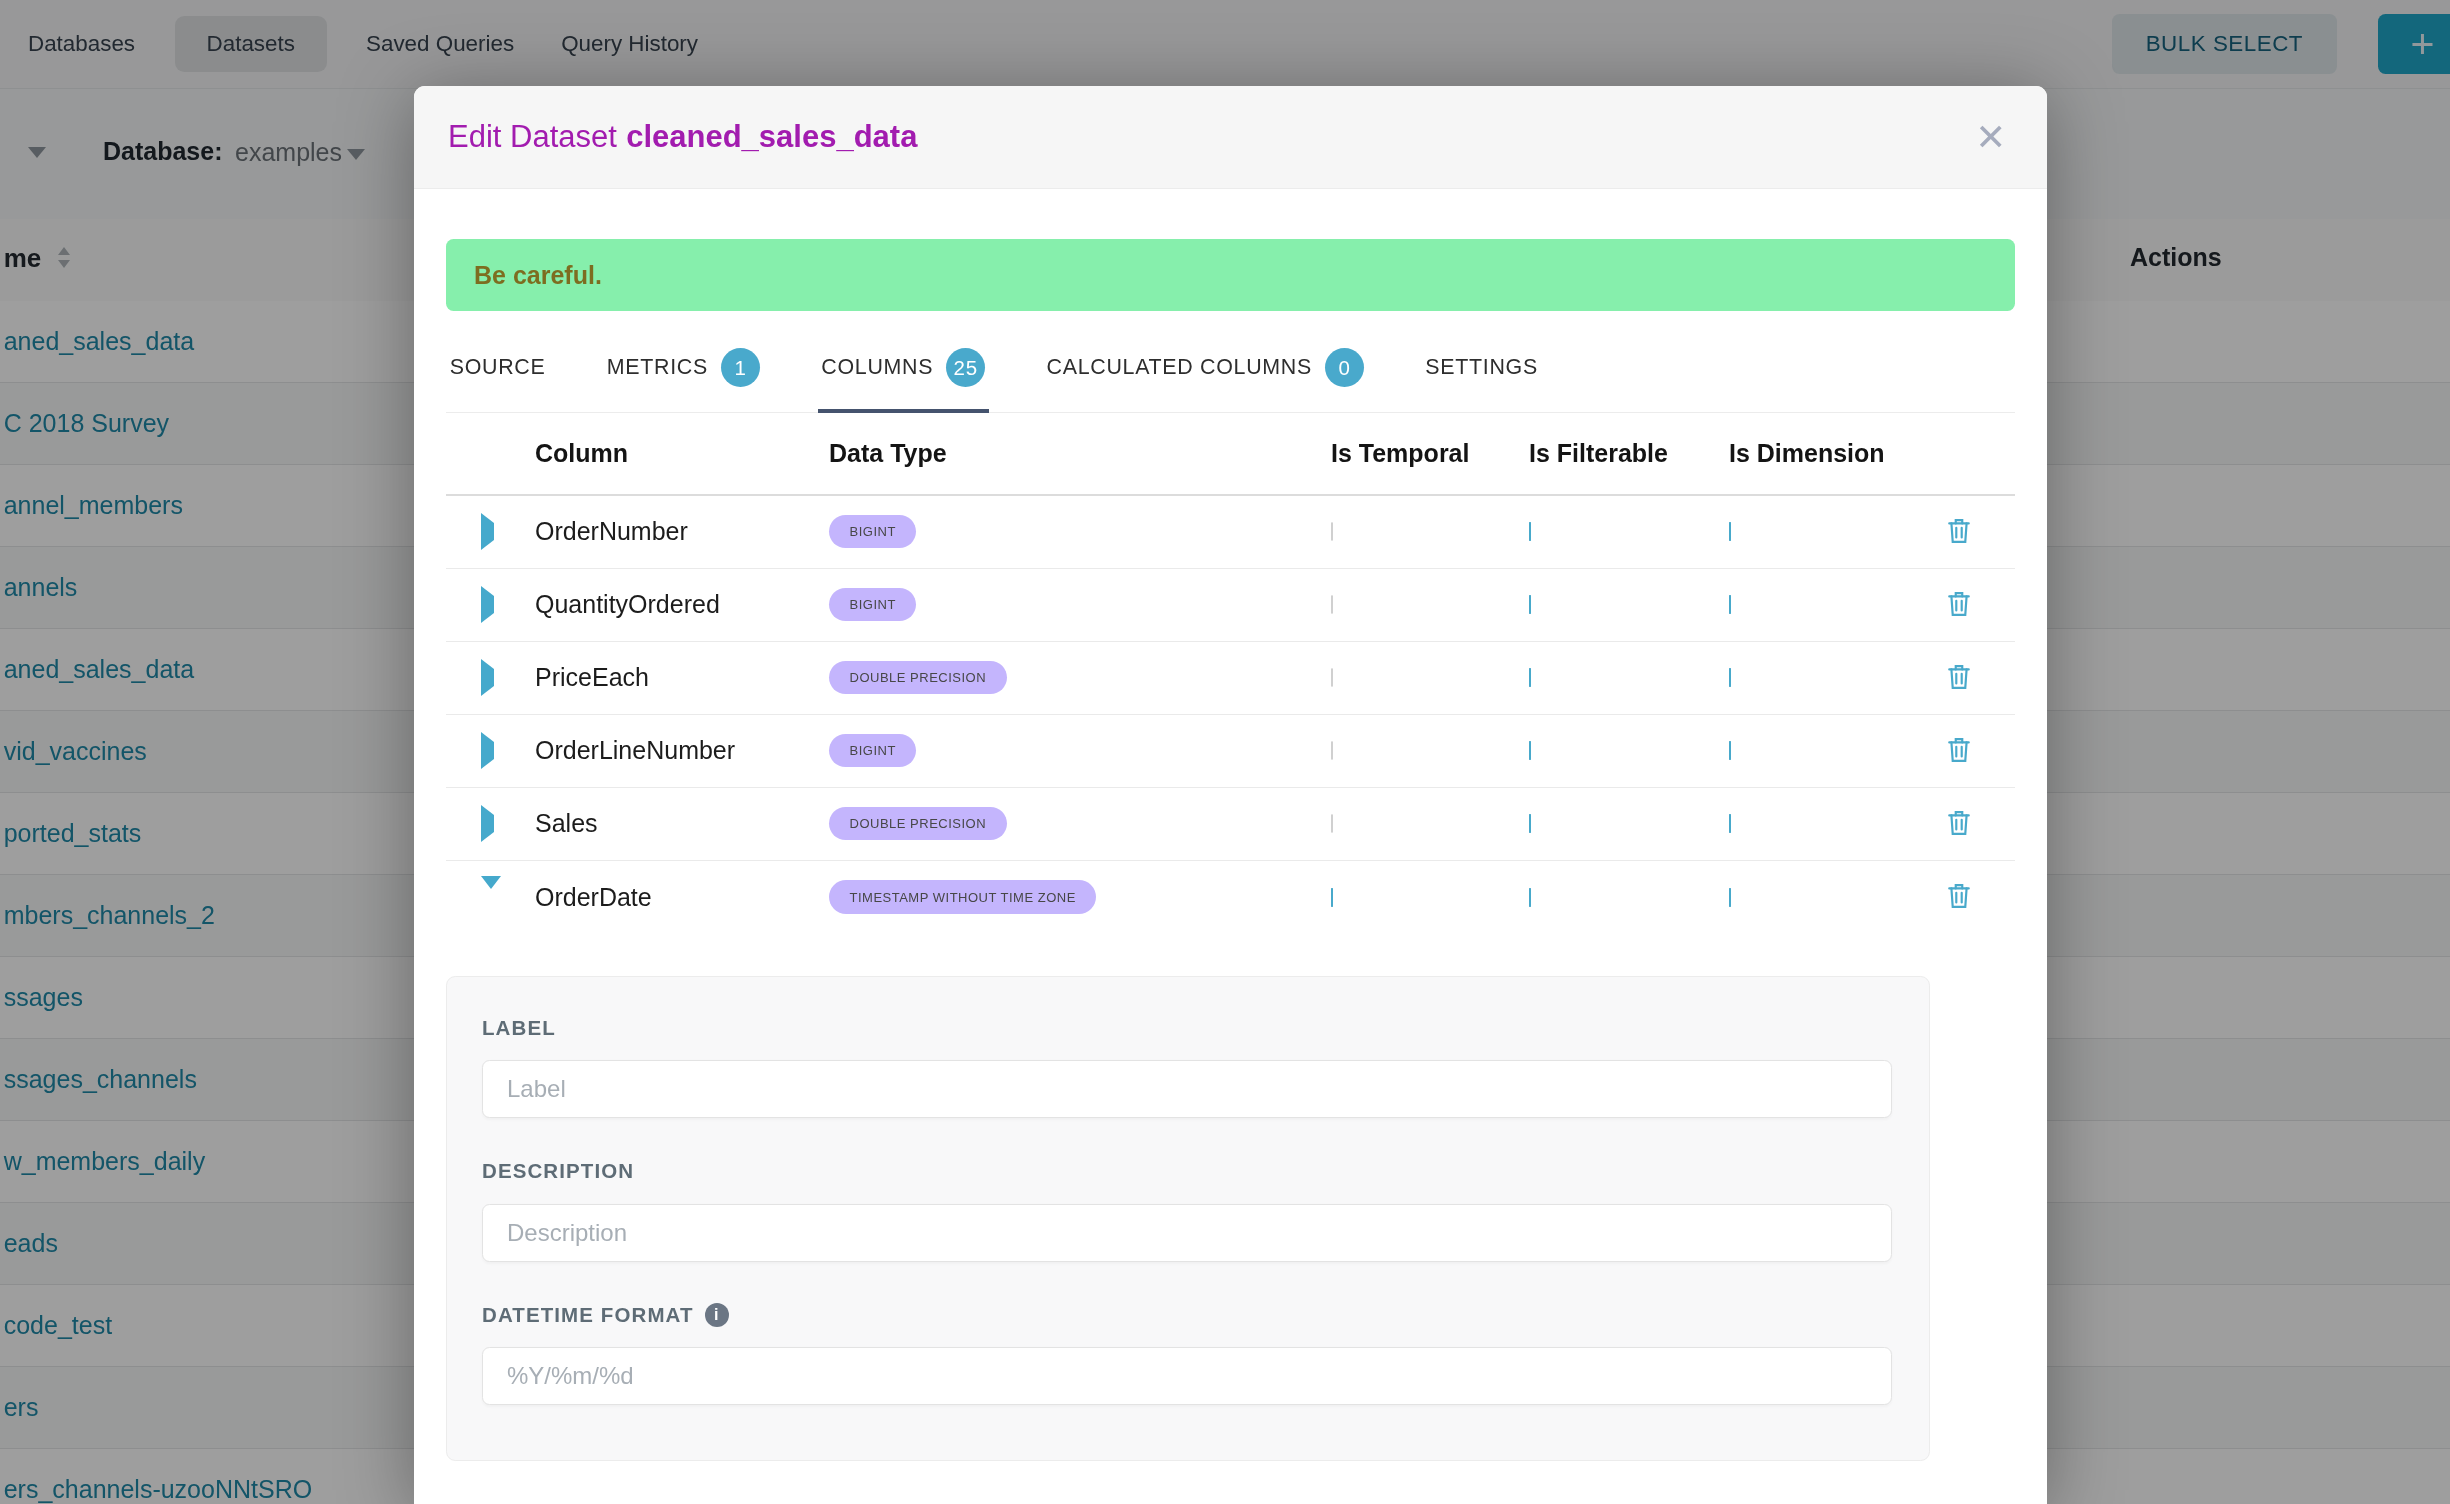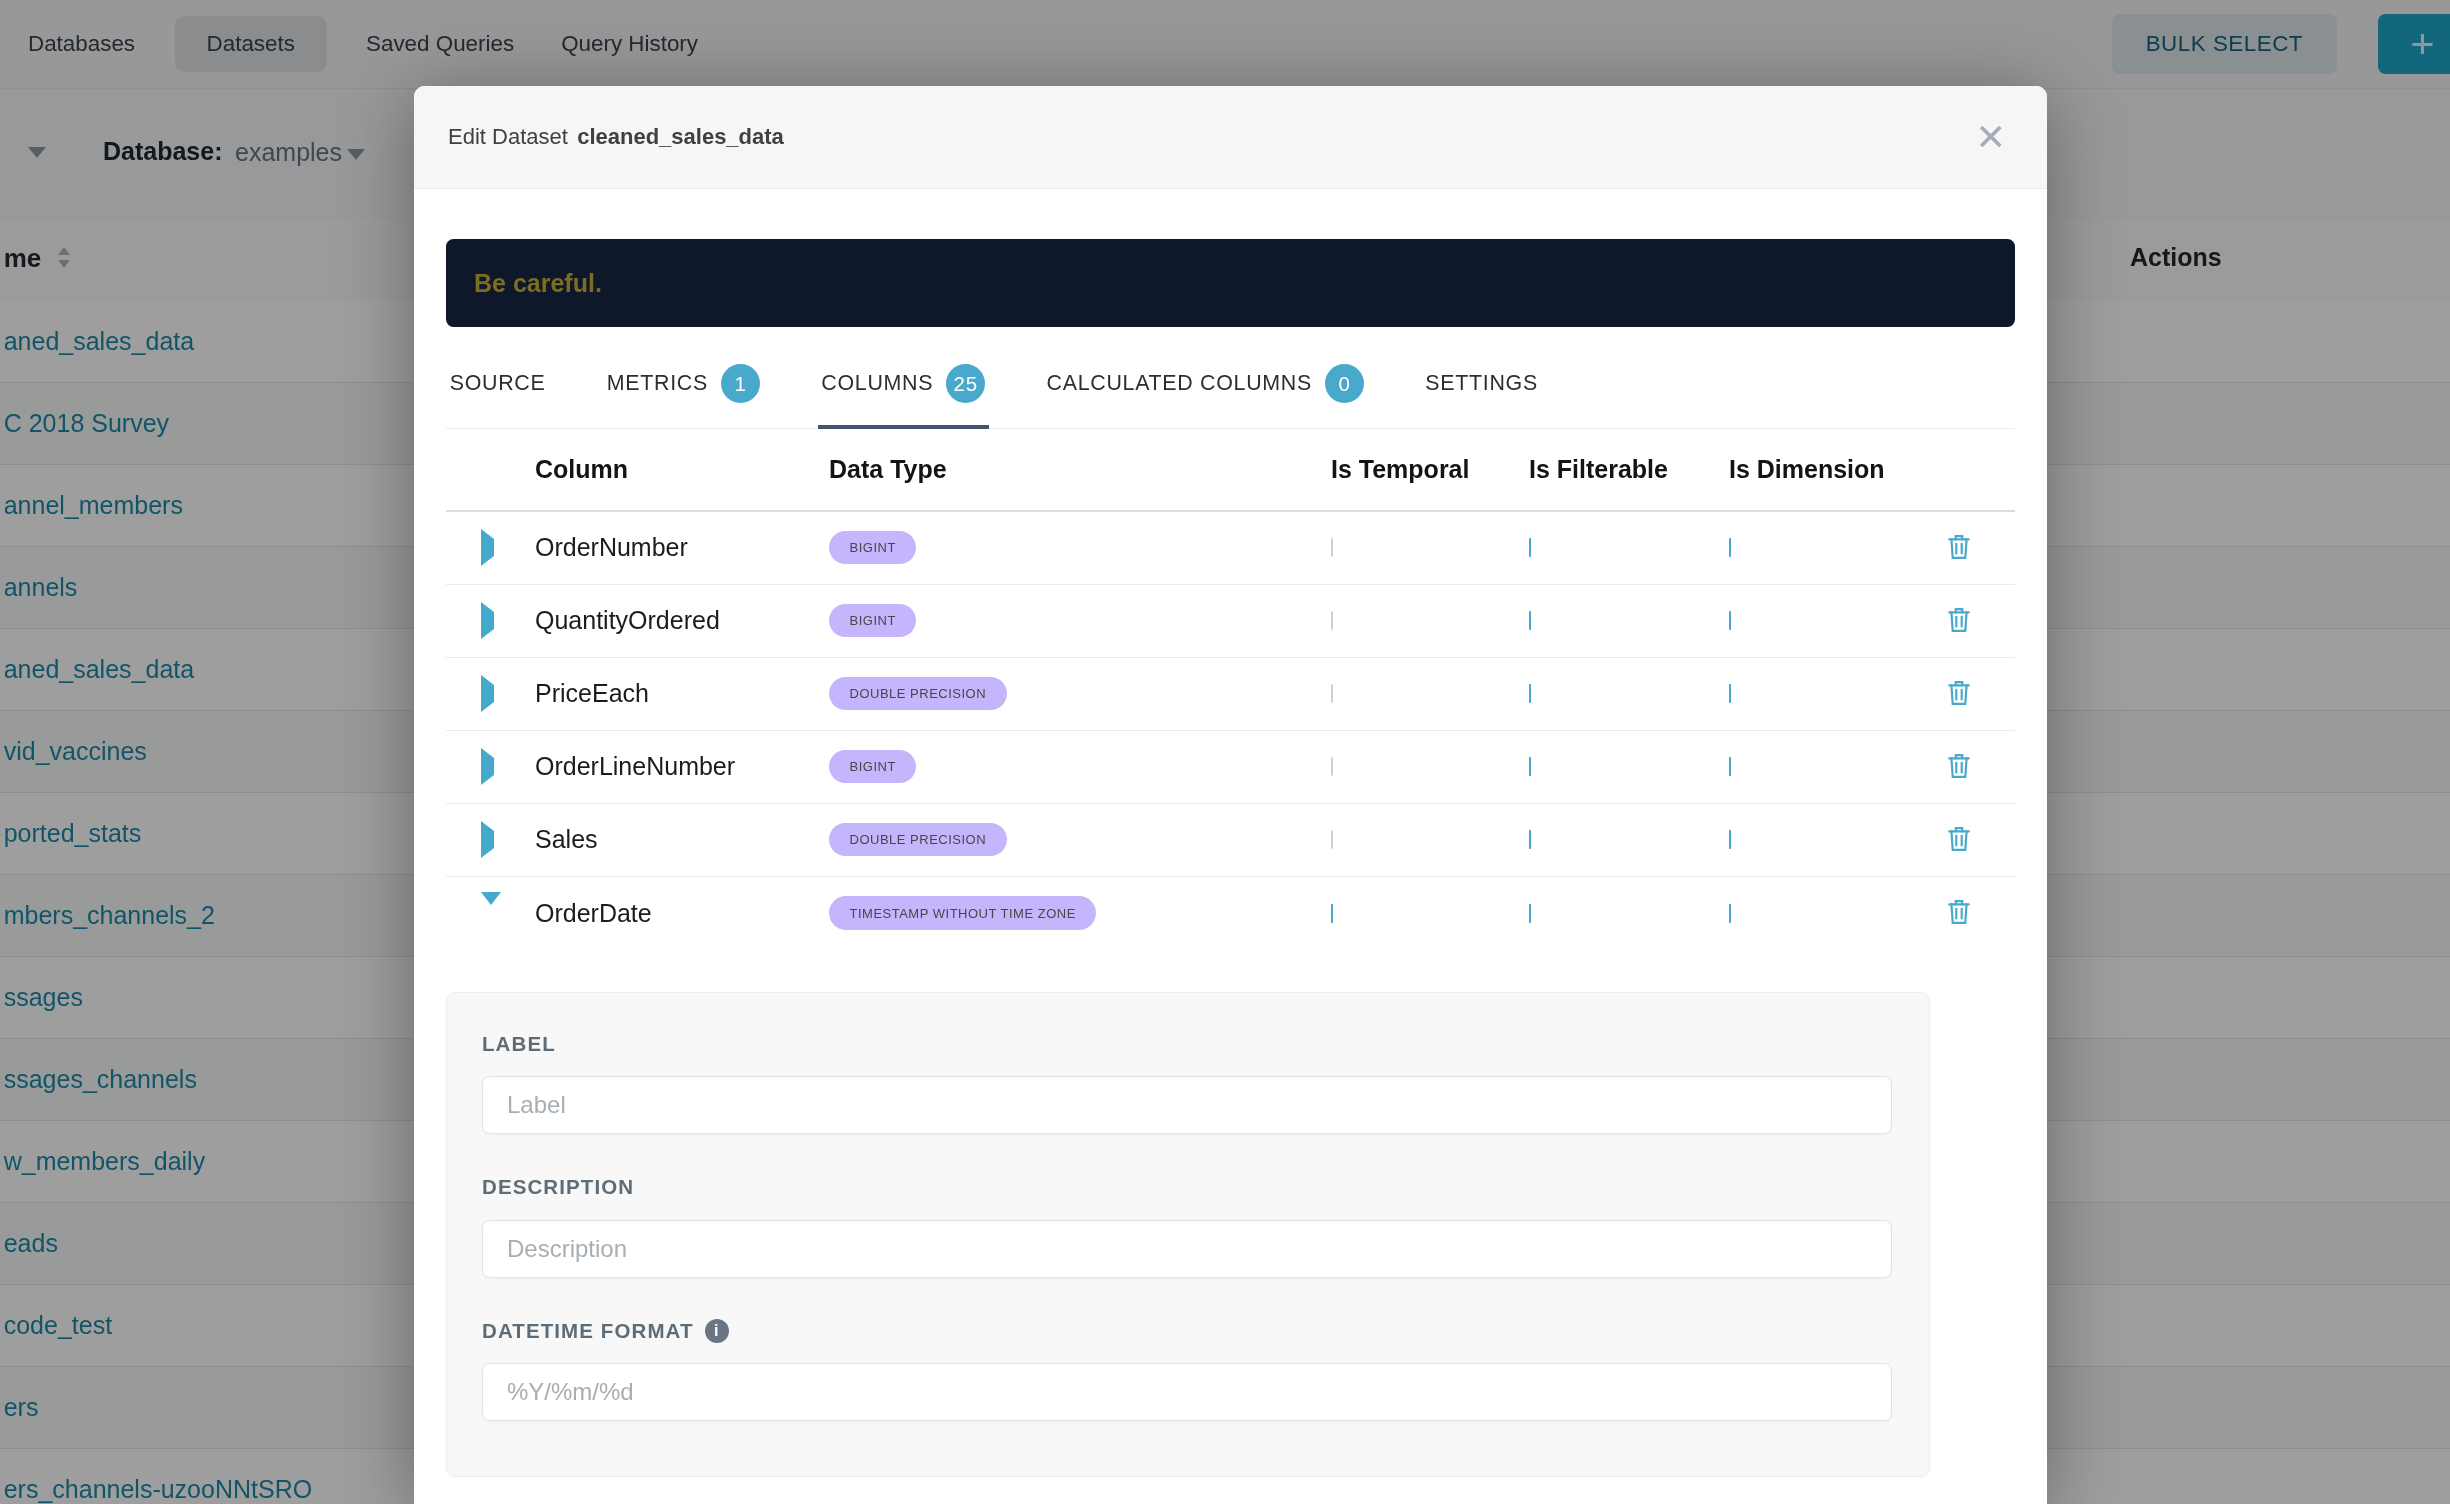--- a/index.html
+++ b/index.html
@@ -50,28 +50,28 @@
 
   
   .mask { position:absolute; inset:0; background:rgba(0,0,0,0.38); z-index:50; }
 
   
   .modal { position:absolute; left:414px; top:86px; width:1633px; height:1419px;
     background:#ffffff; border-radius:11.2px 11.2px 0 0; z-index:60;
     box-shadow:0 9.3px 75px rgba(0,0,0,0.35); overflow:hidden; }
   .modal-header { height:103px; background:#f6f6f6; border-bottom:1.9px solid #ececec;
     display:flex; align-items:center; padding:0 37px 0 34px; }
-  .modal-title { font-size:22px; color:#404040; }
+  .modal-title { font-size:31px; color:#a21caf; }
   .modal-title .name { font-weight:700; margin-left:9.3px; }
   .modal-close { margin-left:auto; font-size:37px; color:#a6acbd; cursor:pointer;
     line-height:1; padding:3.7px; }
 
   .modal-body { padding:50px 32px 0 32px; }
 
-  .banner { height:88px; background:#0f172a; border-radius:7.5px;
+  .banner { height:72px; background:#86efac; border-radius:7.5px;
     display:flex; align-items:center; padding-left:28px;
     font-size:25px; color:#7d6d20; }
   .banner b { font-weight:700; margin-right:7.5px; }
 
   .tabs { margin-top:24px; display:flex; gap:54px; border-bottom:1.9px solid #ececec; }
   .tab { display:flex; align-items:center; gap:13px; padding:13px 3.7px 22.4px 3.7px;
     font-size:21.4px; letter-spacing:0.7px; color:#2e2e2e; cursor:pointer;
     border-bottom:4.7px solid transparent; margin-bottom:-1.9px; }
   .tab.active { border-bottom-color:#45536e; }
   .badge { min-width:39px; height:39px; border-radius:19.6px; background:#49a9cc;

